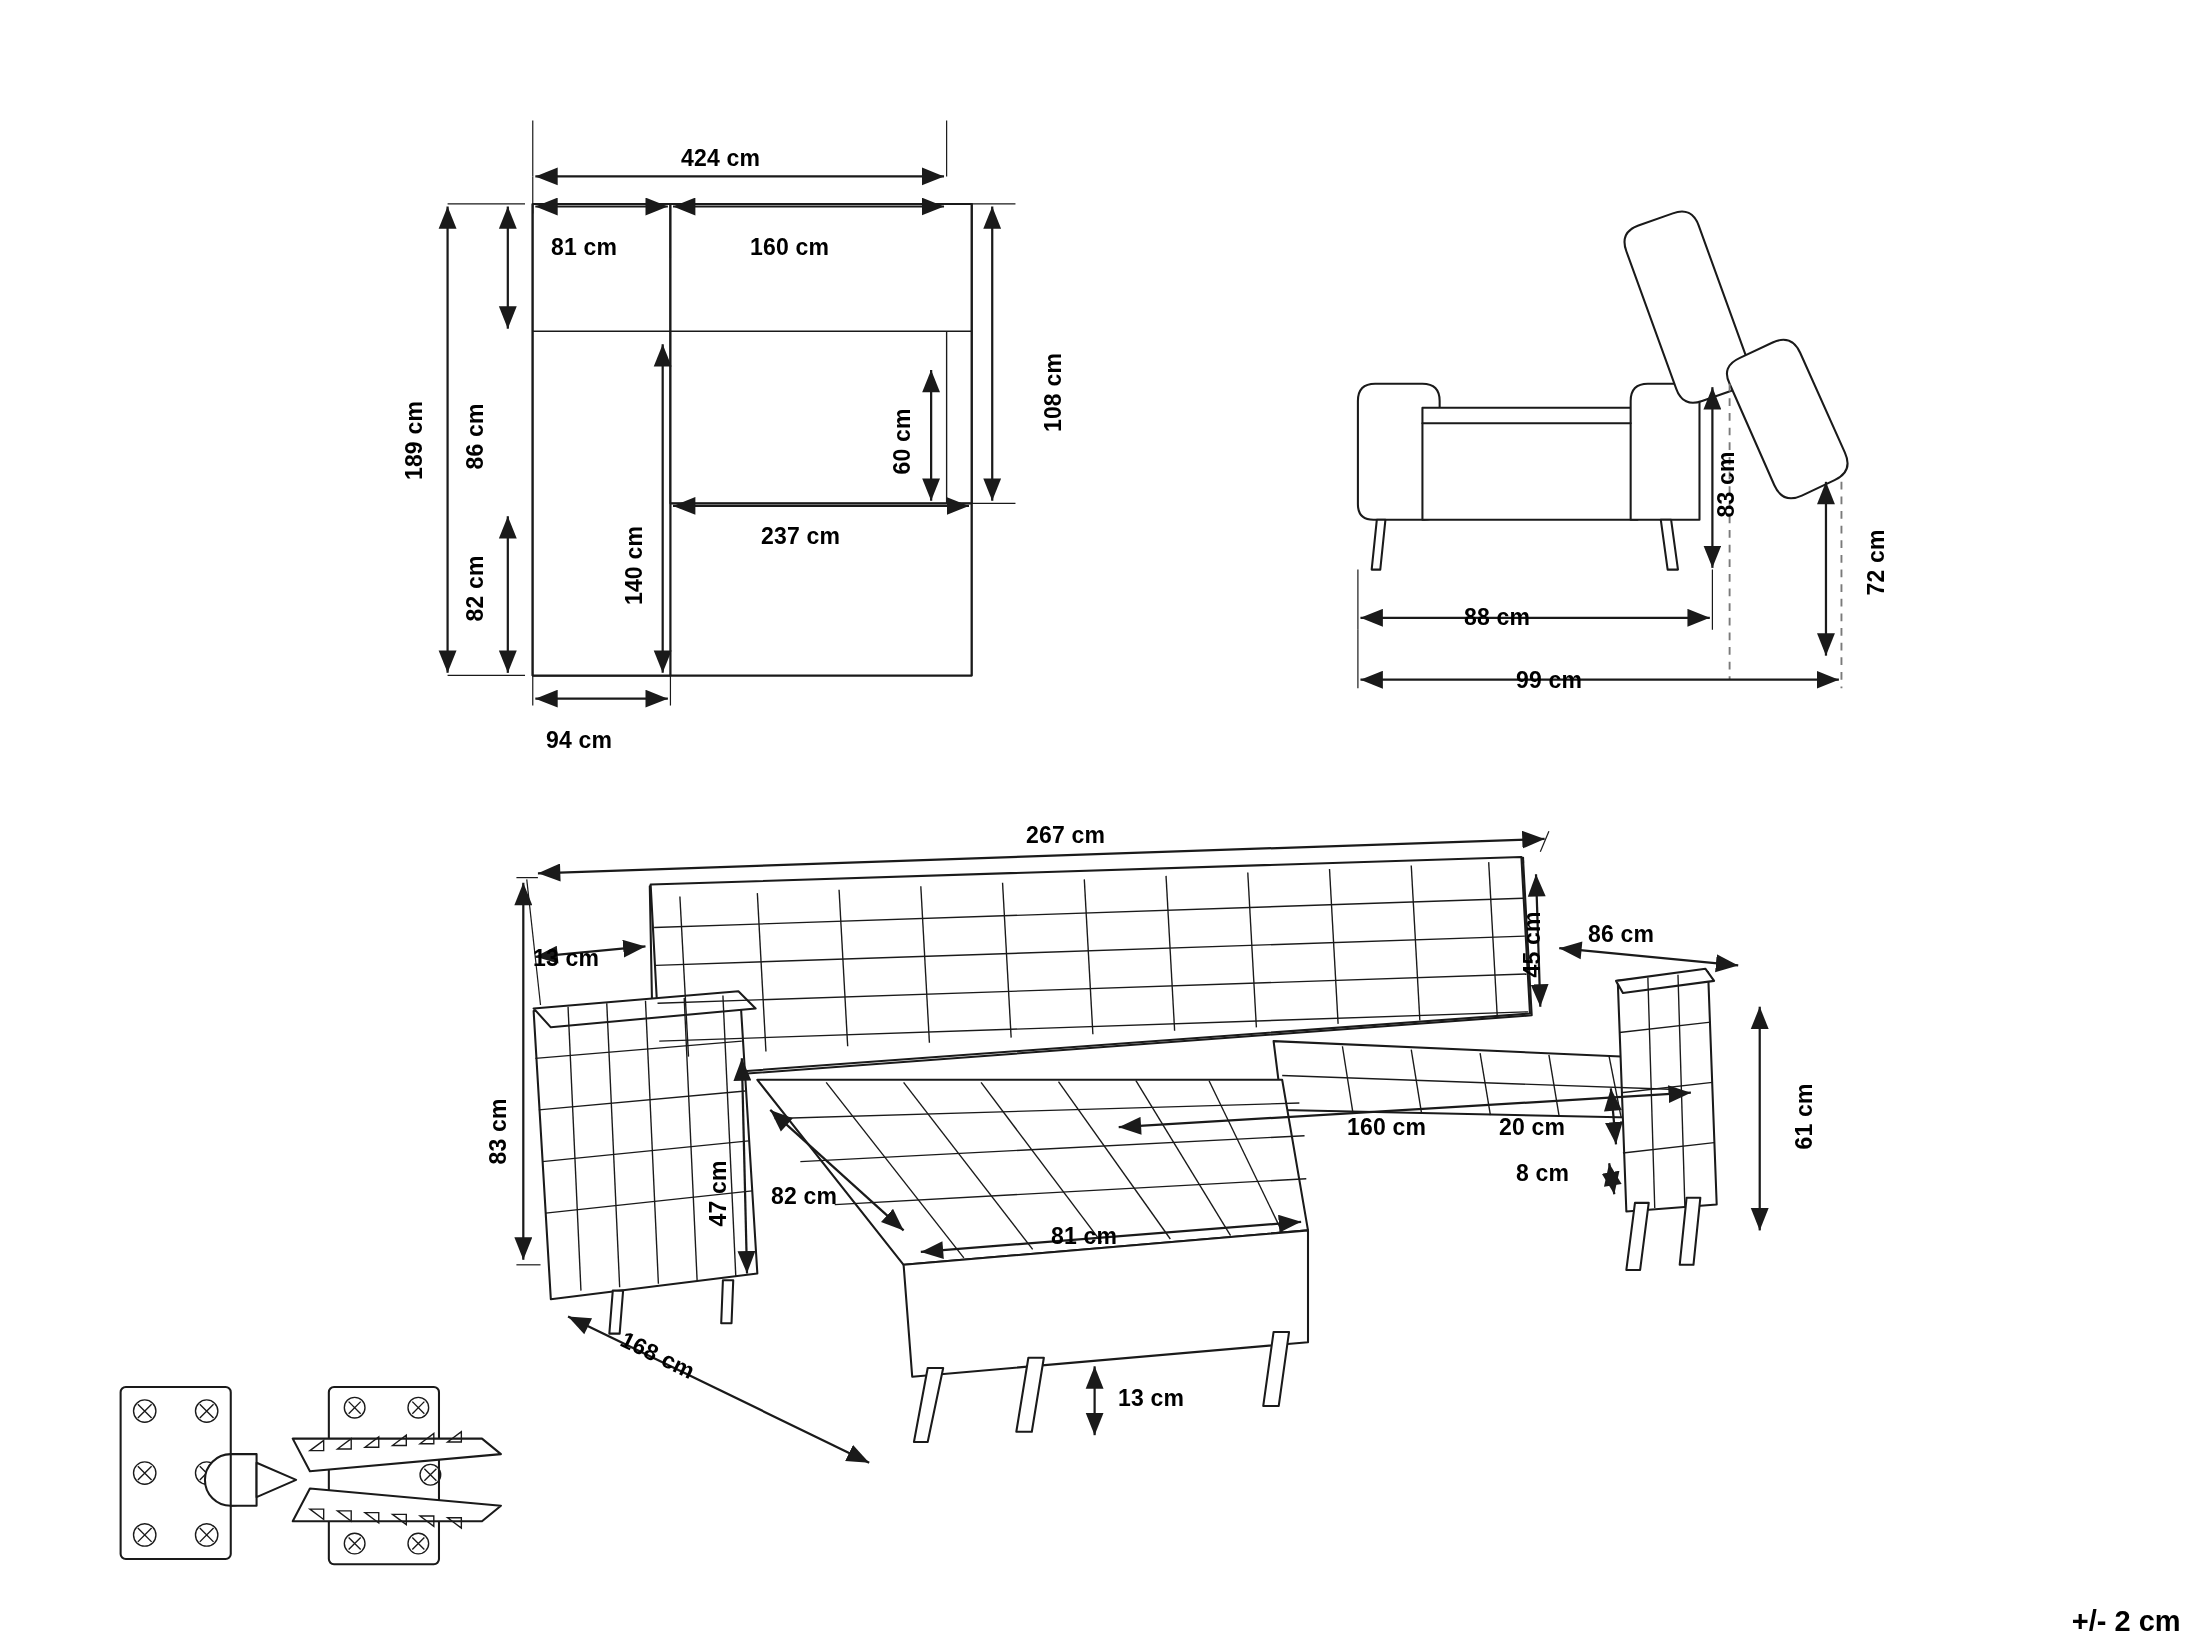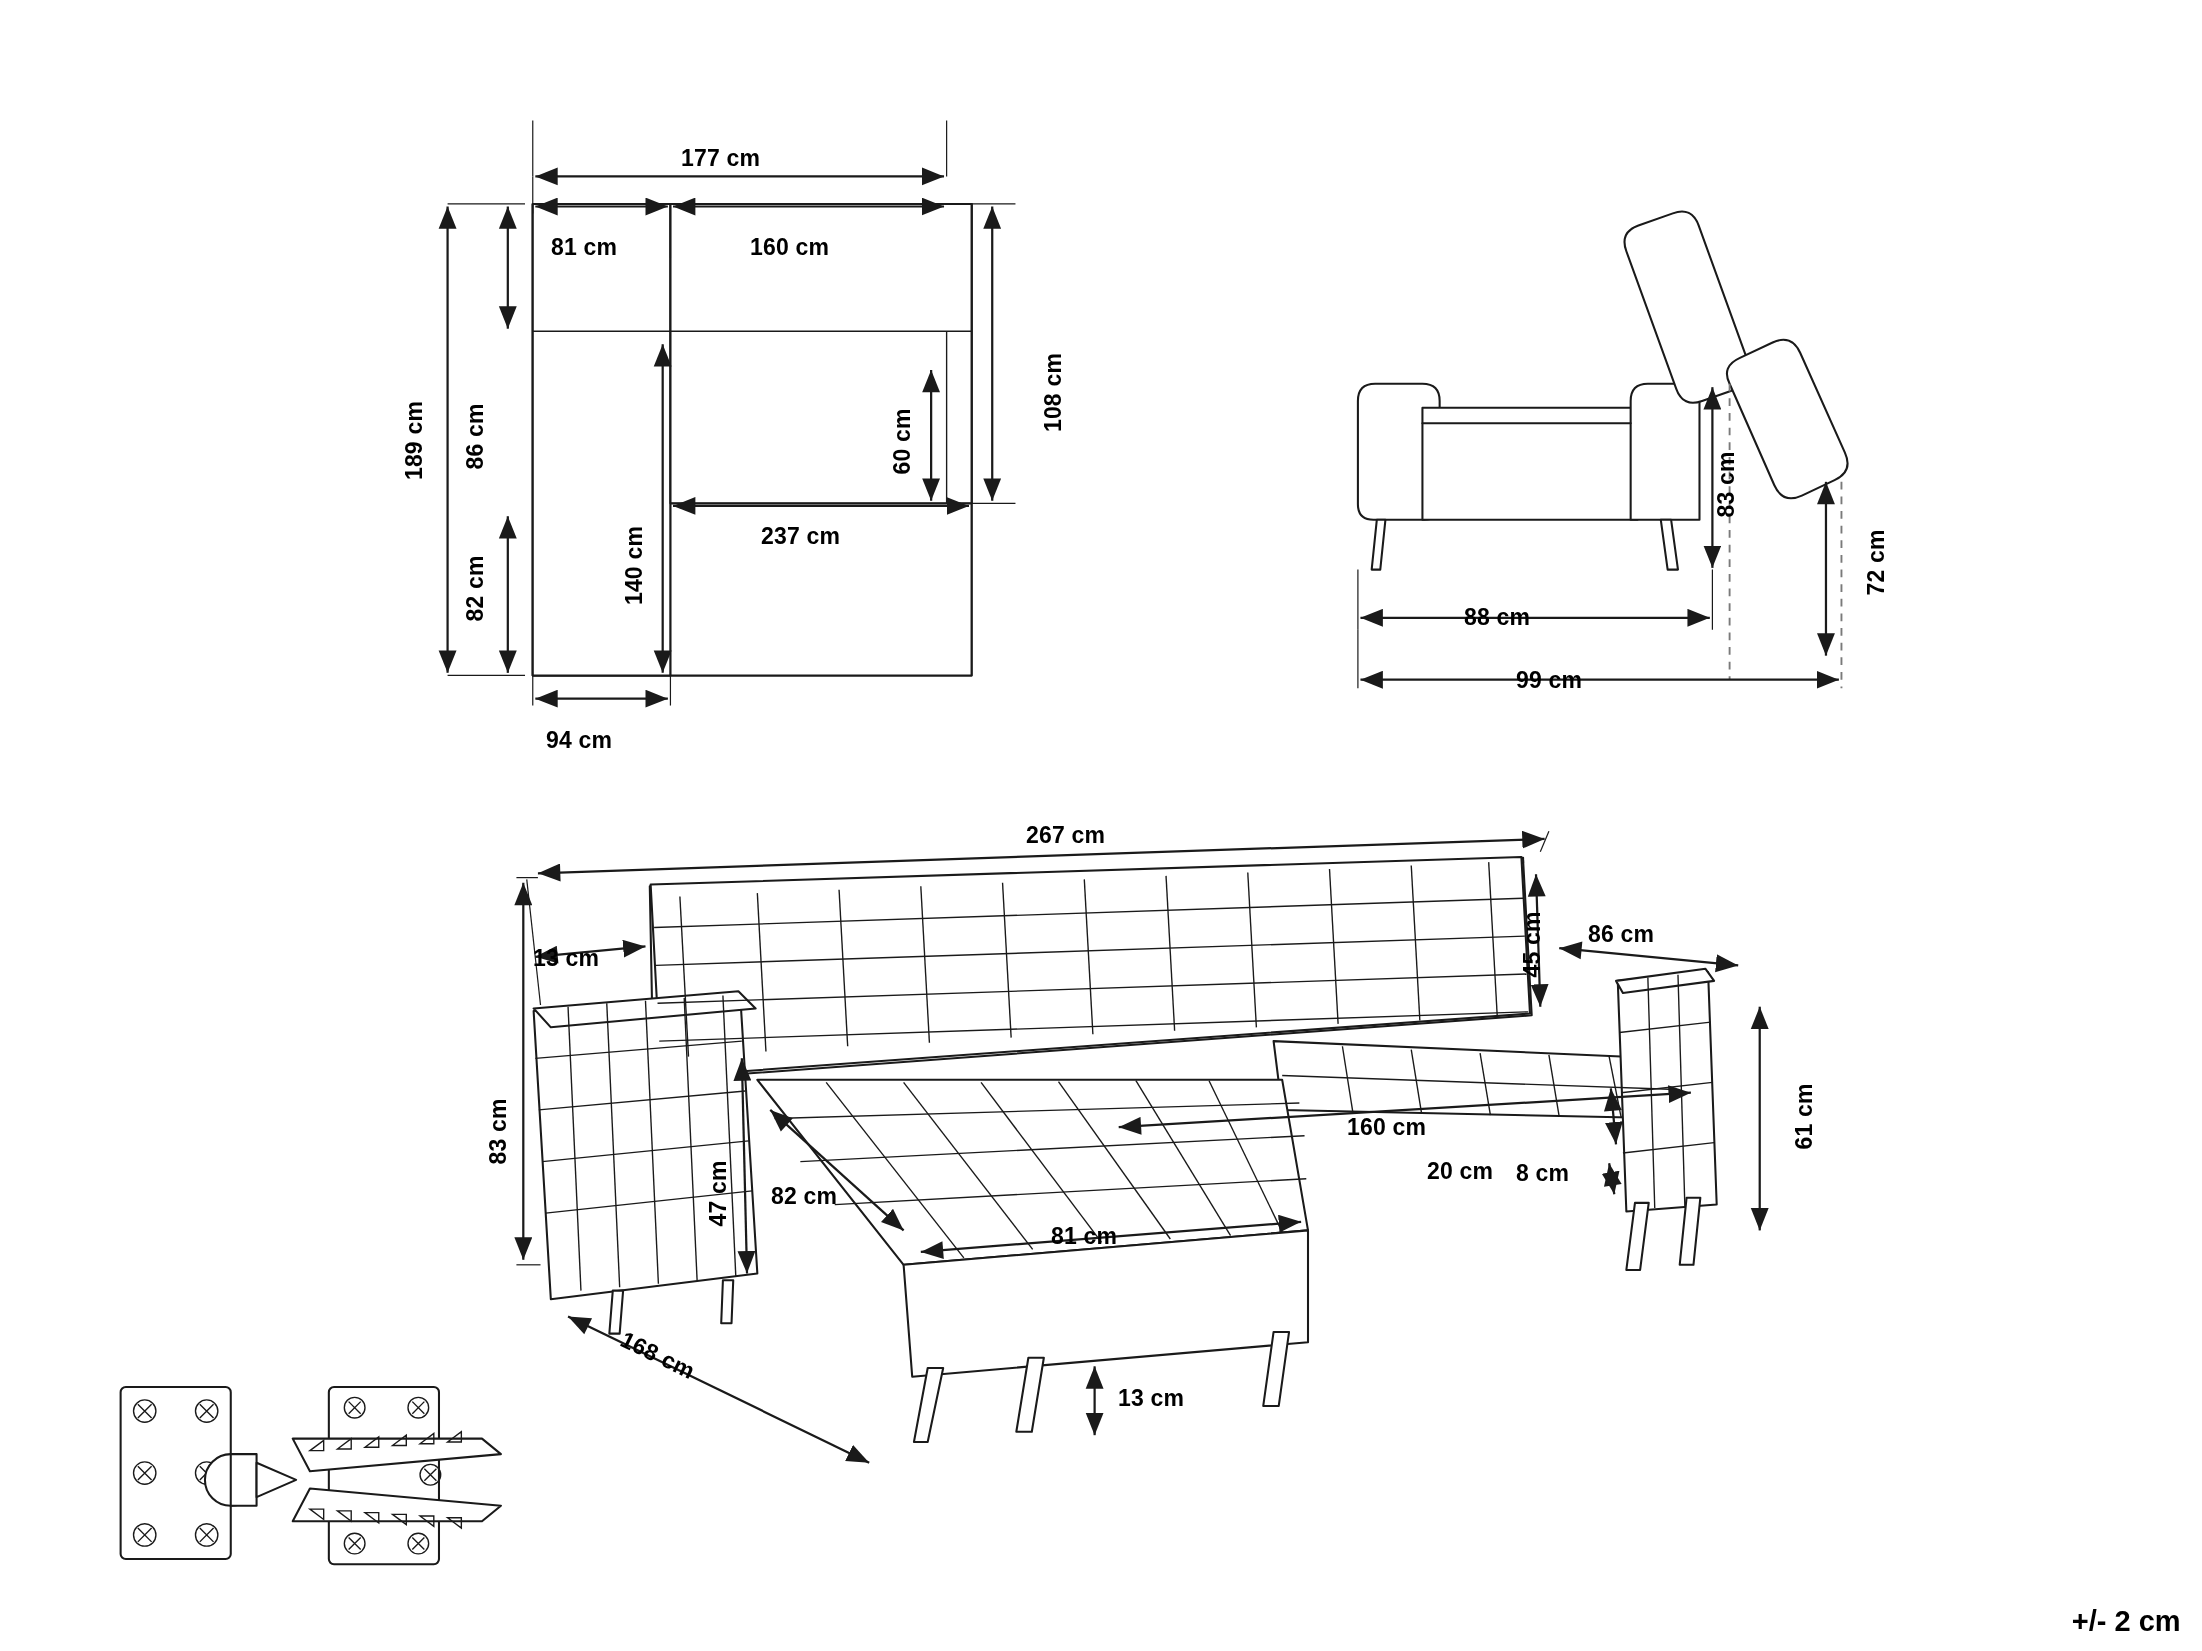--- a/index.html
+++ b/index.html
@@ -294,21 +294,21 @@
       </g>
       <path class="ol" d="M340,1672 L560,1672 L582,1690 L360,1710 Z"></path>
       <path class="ol" d="M340,1768 L560,1768 L582,1750 L360,1730 Z"></path>
       <g class="thin">
         <path d="M360,1686 l16,-12 l0,12 z M392,1684 l16,-12 l0,12 z M424,1682 l16,-12 l0,12 z M456,1680 l16,-12 l0,12 z M488,1678 l16,-12 l0,12 z M520,1676 l16,-12 l0,12 z"></path>
         <path d="M360,1754 l16,12 l0,-12 z M392,1756 l16,12 l0,-12 z M424,1758 l16,12 l0,-12 z M456,1760 l16,12 l0,-12 z M488,1762 l16,12 l0,-12 z M520,1764 l16,12 l0,-12 z"></path>
       </g>
     </g>
   </svg>
 
-  <div class="dimlabel" style="left:681px; top:145px;">177 cm</div>
+  <div class="dimlabel" style="left:681px; top:145px;">424 cm</div>
   <div class="dimlabel" style="left:551px; top:234px;">81 cm</div>
   <div class="dimlabel" style="left:750px; top:234px;">160 cm</div>
   <div class="dimlabel rot90" style="left:375px; top:427px;">189 cm</div>
   <div class="dimlabel rot90" style="left:442px; top:423px;">86 cm</div>
   <div class="dimlabel rot90" style="left:442px; top:575px;">82 cm</div>
   <div class="dimlabel rot90" style="left:595px; top:552px;">140 cm</div>
   <div class="dimlabel rot90" style="left:1014px; top:379px;">108 cm</div>
   <div class="dimlabel rot90" style="left:869px; top:428px;">60 cm</div>
   <div class="dimlabel" style="left:761px; top:523px;">237 cm</div>
   <div class="dimlabel" style="left:546px; top:727px;">94 cm</div>
@@ -319,21 +319,21 @@
   <div class="dimlabel" style="left:1516px; top:667px;">99 cm</div>
 
   <div class="dimlabel" style="left:1026px; top:822px;text-align:center;">267 cm</div>
   <div class="dimlabel" style="left:533px; top:945px;">13 cm</div>
   <div class="dimlabel rot90" style="left:1499px; top:931px;">45 cm</div>
   <div class="dimlabel" style="left:1588px; top:921px;">86 cm</div>
   <div class="dimlabel rot90" style="left:465px; top:1118px;">83 cm</div>
   <div class="dimlabel rot90" style="left:1771px; top:1103px;">61 cm</div>
   <div class="dimlabel rot90" style="left:685px; top:1180px;">47 cm</div>
   <div class="dimlabel" style="left:1347px; top:1114px;">160 cm</div>
-  <div class="dimlabel" style="left:1427px; top:1114px;margin-top:44px;">20 cm</div>
+  <div class="dimlabel" style="left:1499px; top:1114px;">20 cm</div>
   <div class="dimlabel" style="left:1516px; top:1160px;text-align:center;">8 cm</div>
   <div class="dimlabel" style="left:771px; top:1183px;">82 cm</div>
   <div class="dimlabel" style="left:1051px; top:1223px;">81 cm</div>
   <div class="dimlabel" style="left:618px; top:1342px; transform:rotate(26deg);">168 cm</div>
   <div class="dimlabel" style="left:1118px; top:1385px;">13 cm</div>
 
   <div class="tol">+/- 2 cm</div>
 </div>
 
 

